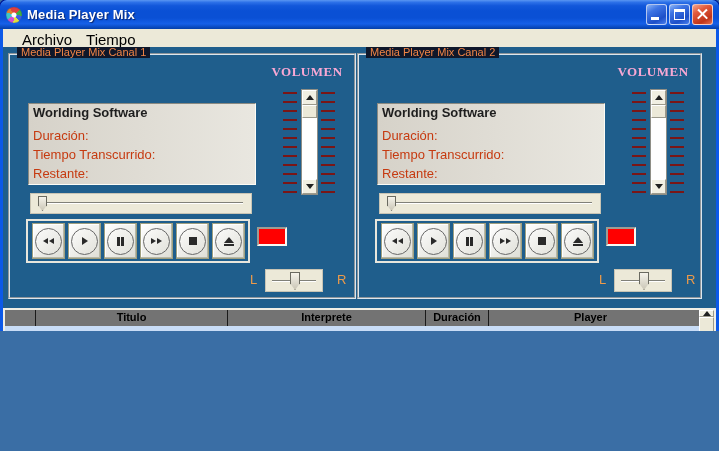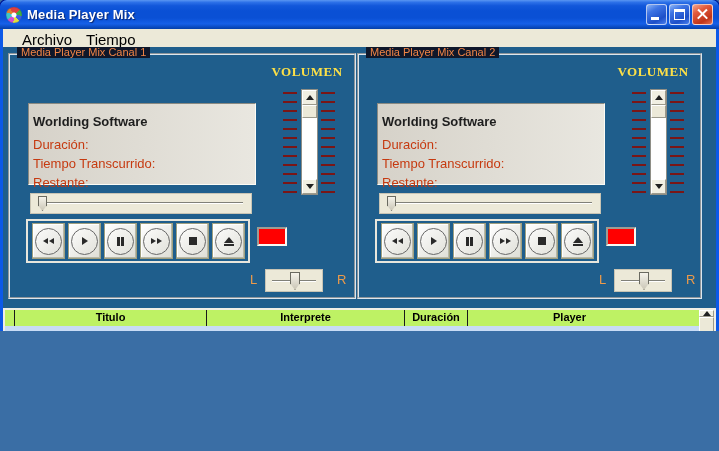--- a/index.html
+++ b/index.html
@@ -64,29 +64,29 @@
     border:2px groove #DCE6EE;
   }
   .group.ch1 { left:5px;  width:348px; }
   .group.ch2 { left:354px; width:345px; }
   .group-caption {
     position:absolute; top:-9px; left:7px; background:#0f172a; padding:0 4px;
     color:#F08546; font-size:11px; white-space:nowrap;
   }
   .volumen {
     position:absolute; top:9px; right:2px; width:90px; text-align:center;
-    color:#fde047; font-family:"Liberation Serif", serif; font-weight:bold;
+    color:#f9a8d4; font-family:"Liberation Serif", serif; font-weight:bold;
     font-size:13px; letter-spacing:.5px;
   }
 
   .info-panel {
     position:absolute; left:18px; top:48px; width:228px; height:82px;
     background:linear-gradient(90deg,#D6D2C9,#E9E7E0);
     border:1px solid; border-color:#8A8A82 #FCFCF6 #FCFCF6 #8A8A82;
-    padding:10px 4px;
+    padding:1px 4px;
   }
   .info-title { font-size:13px; font-weight:bold; color:#1E1E1E; margin-bottom:6px; }
   .info-line  { font-size:13px; color:#C63A10; line-height:19px; }
 
   
   .vticks {
     position:absolute; top:37px; width:14px; height:102px;
     background:repeating-linear-gradient(to bottom, #7A1616 0 2px, transparent 2px 9px);
   }
   .vticks.left  { left:273px; }
@@ -167,21 +167,21 @@
   }
   .bal-label { position:absolute; top:217px; color:#EE9A49; font-size:13px; }
   .bal-label.l { left:240px; }
   .bal-label.r { left:327px; }
 
   
   .playlist {
     position:absolute; left:0; top:261px; width:713px; height:130px;
     background:#1F5E8C; border:2px solid #F0EEE4;
   }
-  .pl-header { display:flex; height:16px; background:#bef264; width:694px; }
+  .pl-header { display:flex; height:16px; background:#737373; width:694px;padding-left:21px; }
   .pl-cell {
     font-size:11px; font-weight:bold; color:#000; text-align:center; line-height:15px;
     border-right:1px solid #1A1A1A; overflow:hidden; white-space:nowrap; flex:0 0 auto;
   }
   .c-sel{width:10px;} .c-tit{width:192px;} .c-int{width:198px;} .c-dur{width:63px;}
   .c-gen{width:110px;} .c-alb{width:82px;margin-top:16px;} .c-can{width:39px; border-right:none;}
   .pl-row-selected { width:694px; height:17px; background:#C8DCF6; }
   .pl-scroll {
     position:absolute; right:0; top:0; bottom:0; width:15px;
     display:flex; flex-direction:column;

